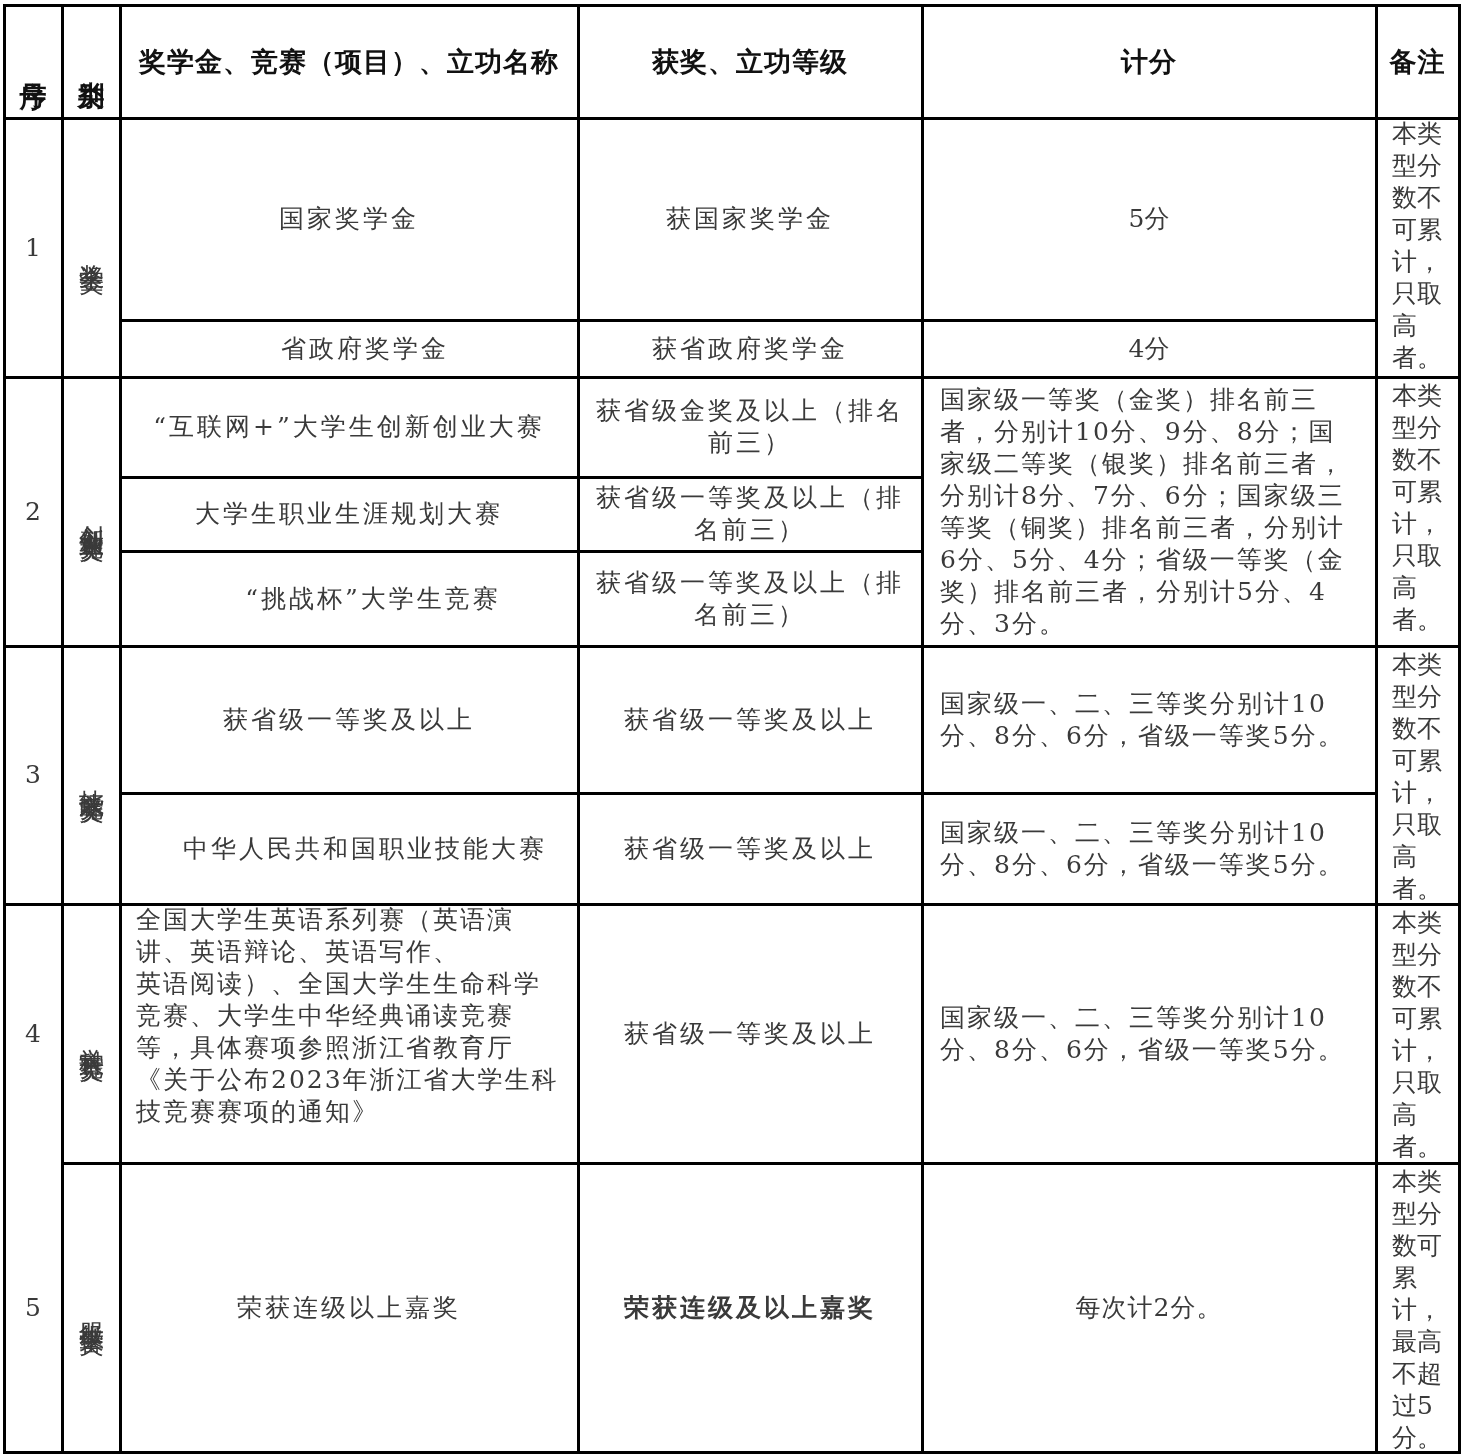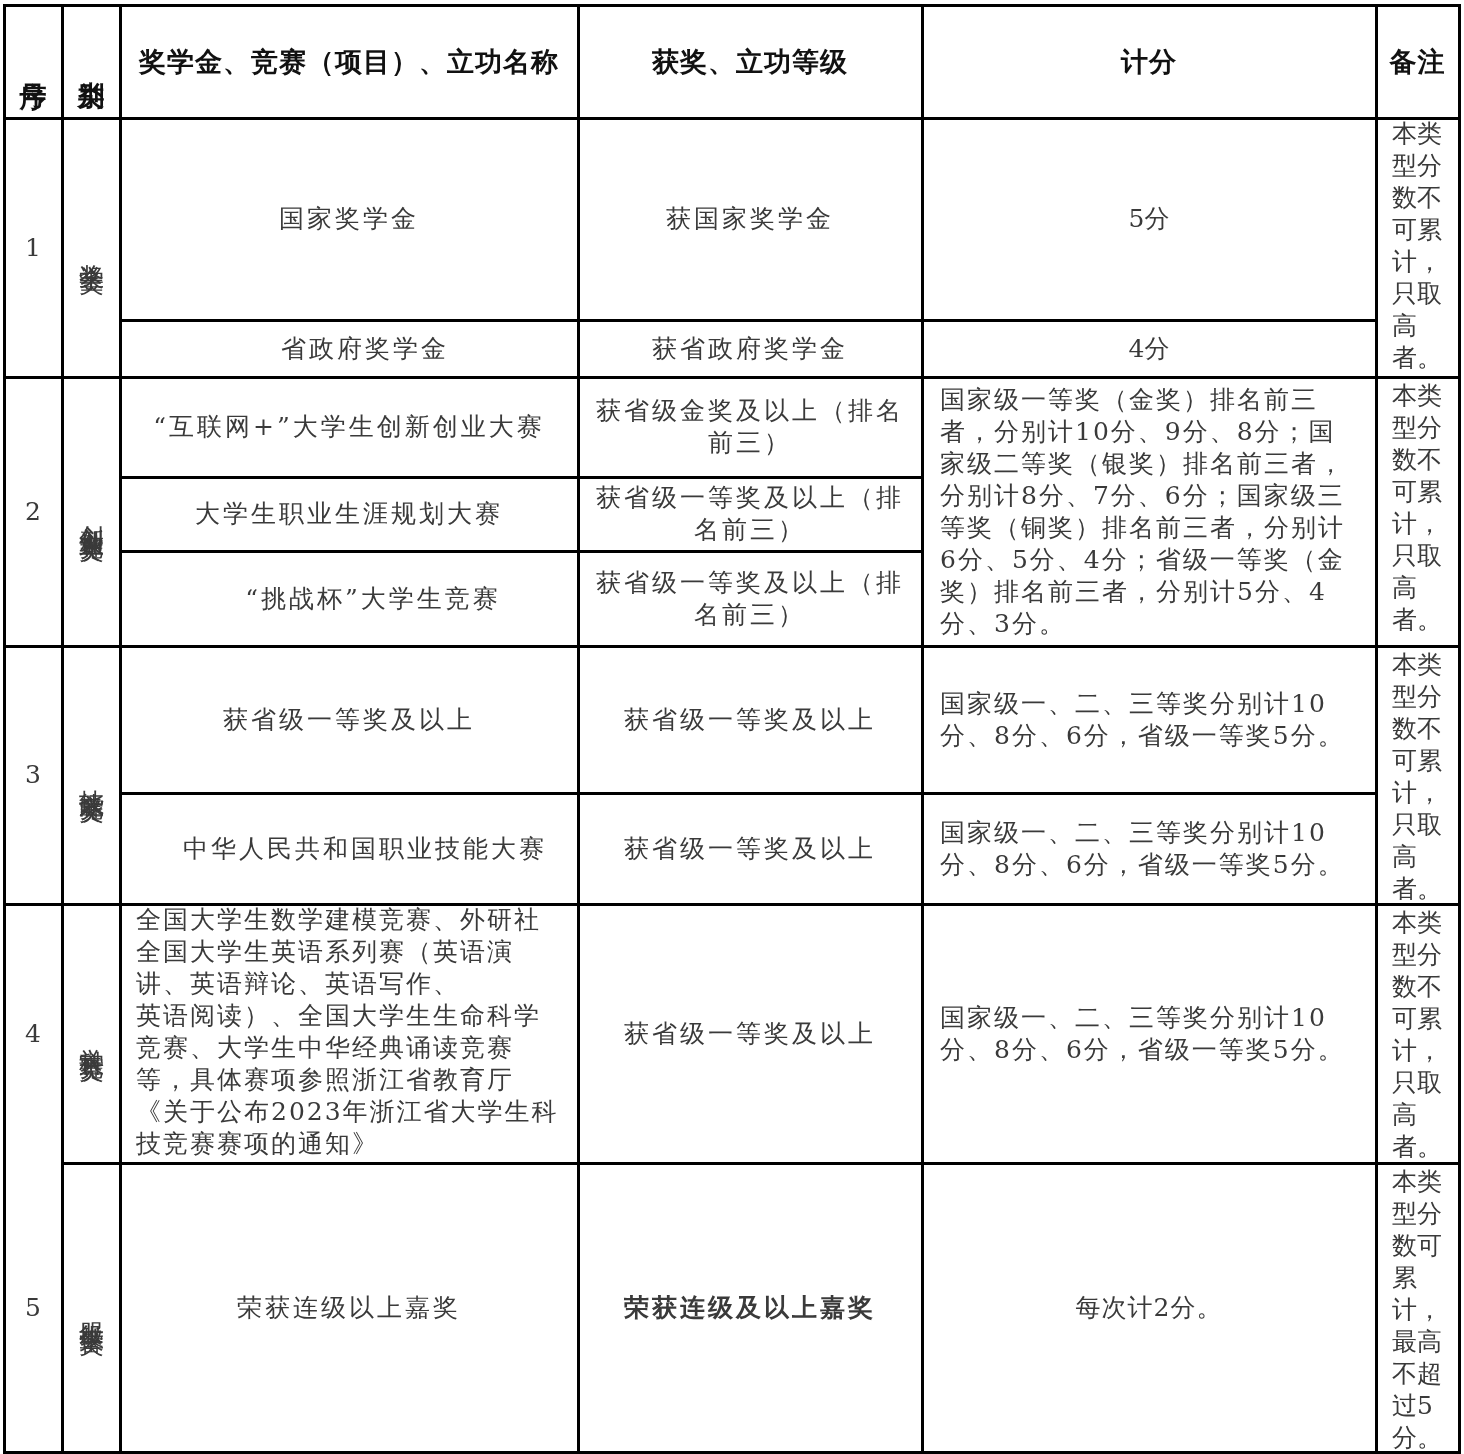--- a/index.html
+++ b/index.html
@@ -60,21 +60,20 @@
   <div class="cell spaced" style="left:120px;top:793px;width:458px;height:111px;padding-left:32px;">中华人民共和国职业技能大赛</div>
   <div class="cell spaced" style="left:578px;top:793px;width:344px;height:111px;">获省级一等奖及以上</div>
   <div class="cell left" style="left:922px;top:793px;width:454px;height:111px;padding:0 30px 0 18px;letter-spacing:2px;">国家级一、二、三等奖分别计10分、8分、6分，省级一等奖5分。</div>
   <div class="cell" style="left:1379px;top:649px;width:80px;height:255px;align-items:flex-start;">
     <div class="notes">本类型分数不可累计，只取高者。</div>
   </div>
 
   <div class="cell" style="left:4px;top:904px;width:58px;height:259px;">4</div>
   <div class="cell vert" style="left:62px;top:904px;width:58px;height:259px;">学科竞赛类</div>
   <div class="cell left" style="left:120px;top:904px;width:458px;height:259px;padding:0 8px 0 16px;flex-direction:column;align-items:flex-start;letter-spacing:2px;">
-    <div>全国大学生数学建模竞赛、外研社</div>
     <div>全国大学生英语系列赛（英语演</div>
     <div>讲、英语辩论、英语写作、</div>
     <div>英语阅读）、全国大学生生命科学</div>
     <div>竞赛、大学生中华经典诵读竞赛</div>
     <div>等，具体赛项参照浙江省教育厅</div>
     <div>《关于公布2023年浙江省大学生科</div>
     <div>技竞赛赛项的通知》</div>
   </div>
   <div class="cell spaced" style="left:578px;top:904px;width:344px;height:259px;">获省级一等奖及以上</div>
   <div class="cell left" style="left:922px;top:904px;width:454px;height:259px;padding:0 30px 0 18px;letter-spacing:2px;">国家级一、二、三等奖分别计10分、8分、6分，省级一等奖5分。</div>

